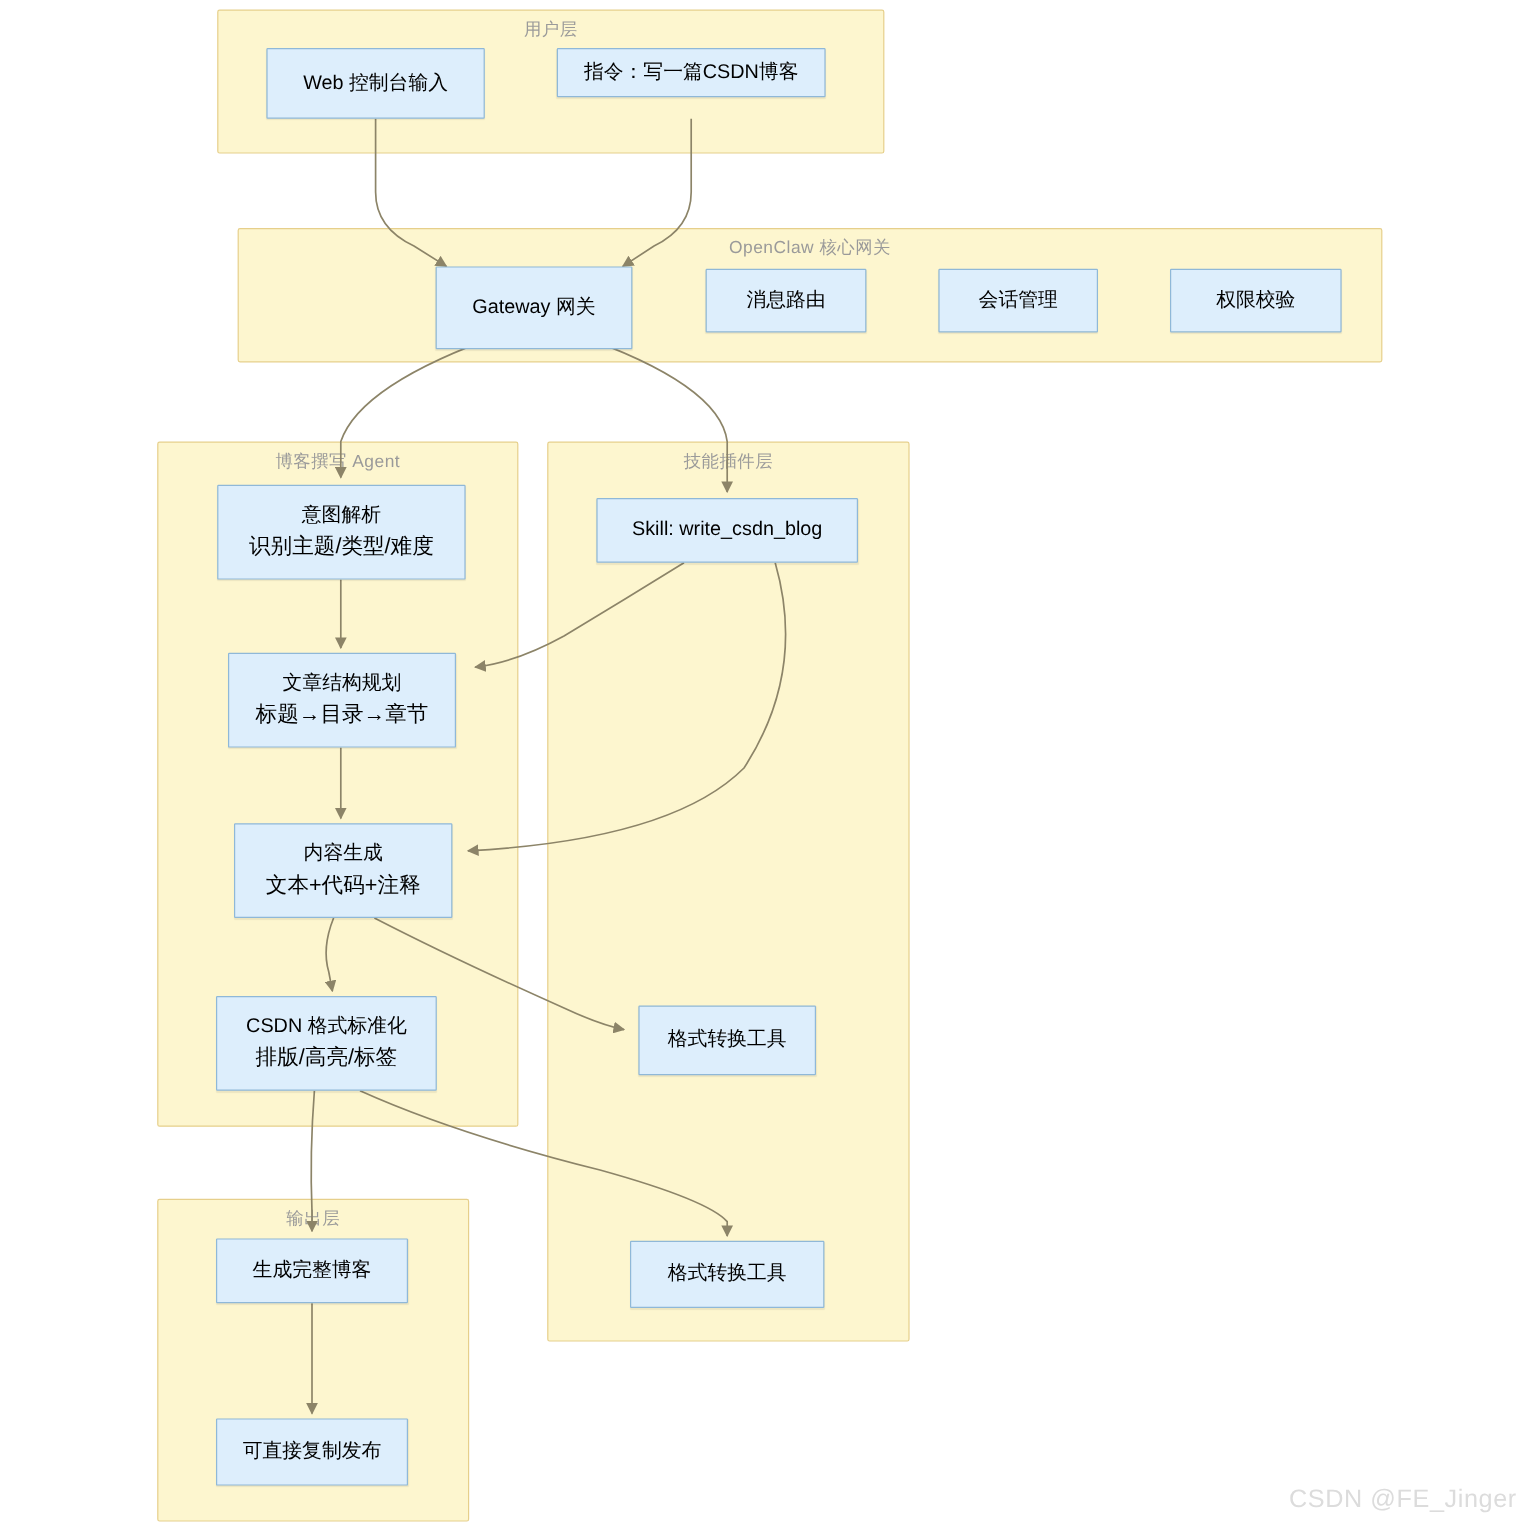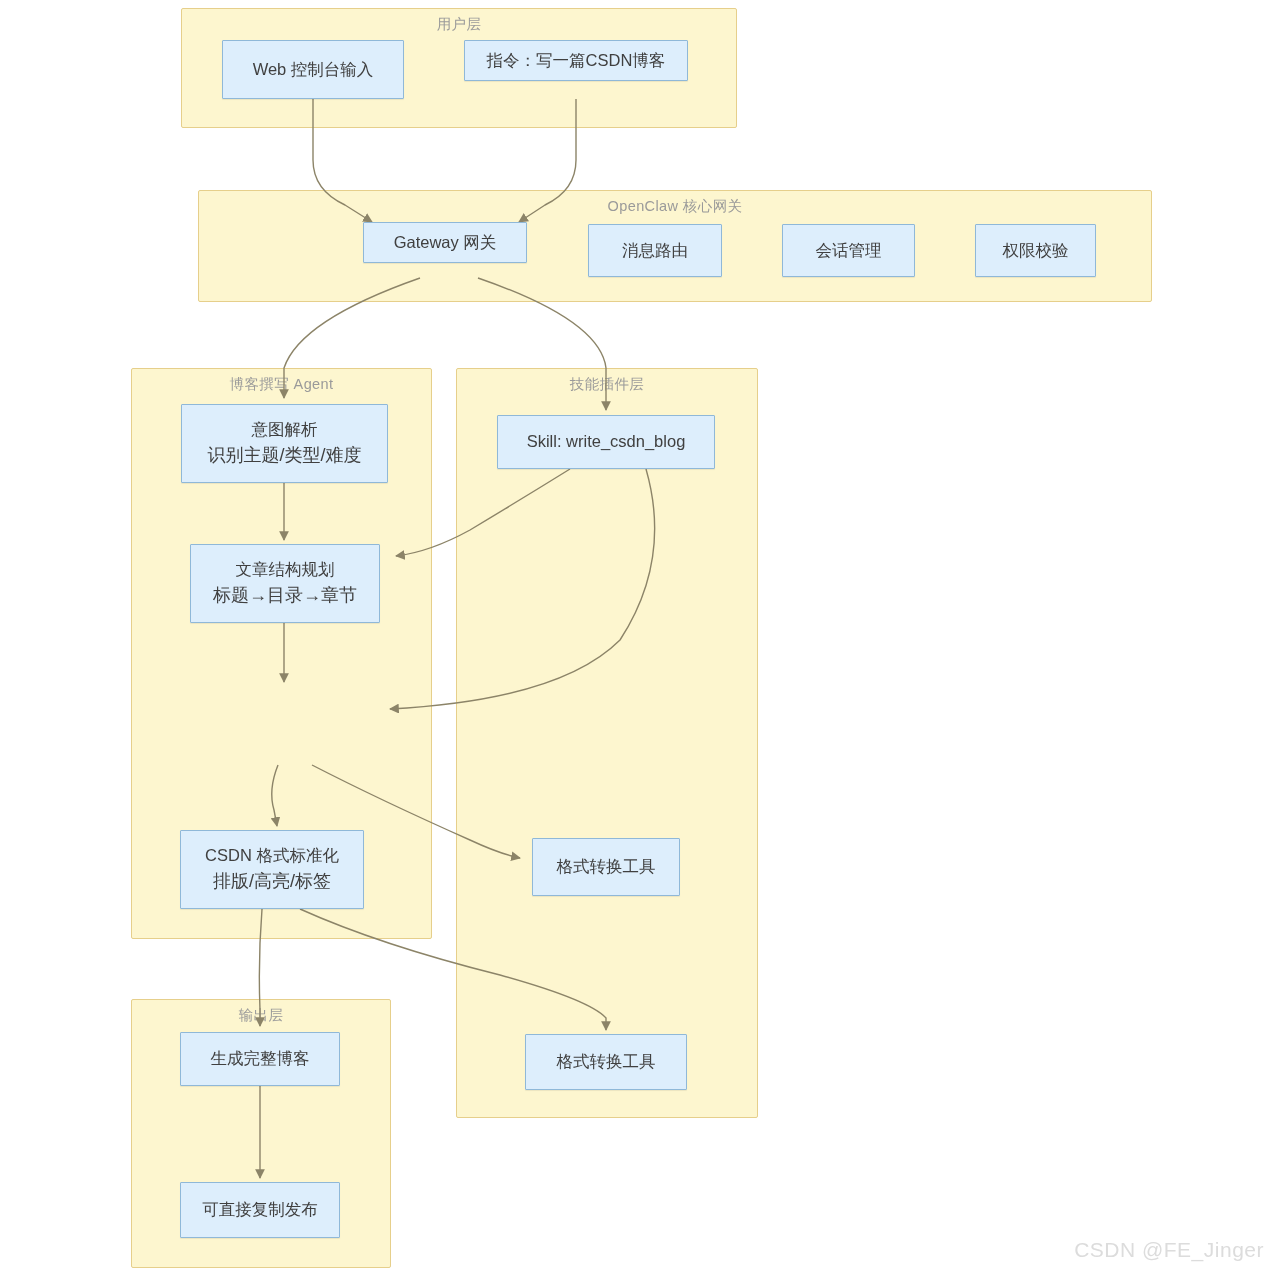--- a/index.html
+++ b/index.html
@@ -36,21 +36,21 @@
   .node {
     position: absolute;
     background: #ddeefc;
     border: 1.3px solid #8fb8d8;
     box-sizing: border-box;
     display: flex;
     flex-direction: column;
     align-items: center;
     justify-content: center;
     font-size: 16.5px;
-    color: #404040;
+    color: #000000;
     line-height: 1.55;
     text-align: right;
     border-radius: 1px;
     box-shadow: 0 1px 1px rgba(0,0,0,0.07);
   }
   .node .l2 { font-size: 18px; }
   svg.edges {
     position: absolute;
     left: 0;
     top: 0;
@@ -134,46 +134,50 @@
   </svg>
 
   <div class="node" style="left:222px; top:40px; width:182px; height:59px;">
     <span>Web 控制台输入</span>
   </div>
 
   <div class="node" style="left:464px; top:40px; width:224px; height:41px;">
     <span>指令：写一篇CSDN博客</span>
   </div>
 
-  <div class="node" style="left:363px; top:222px; width:164px; height:41px;">
+  <div class="node" style="left:363px; top:222px; width:164px; height:69px;">
     <span>Gateway 网关</span>
   </div>
 
   <div class="node" style="left:588px; top:224px; width:134px; height:53px;">
     <span>消息路由</span>
   </div>
 
   <div class="node" style="left:782px; top:224px; width:133px; height:53px;">
     <span>会话管理</span>
   </div>
 
-  <div class="node" style="left:975px; top:224px; width:121px; height:53px;">
+  <div class="node" style="left:975px; top:224px; width:143px; height:53px;">
     <span>权限校验</span>
   </div>
 
   <div class="node" style="left:181px; top:404px; width:207px; height:79px;">
     <span>意图解析</span>
     <span class="l2">识别主题/类型/难度</span>
   </div>
 
   <div class="node" style="left:190px; top:544px; width:190px; height:79px;">
     <span>文章结构规划</span>
     <span class="l2">标题→目录→章节</span>
   </div>
 
+  <div class="node" style="left:195px; top:686px; width:182px; height:79px;">
+    <span>内容生成</span>
+    <span class="l2">文本+代码+注释</span>
+  </div>
 
   <div class="node" style="left:180px; top:830px; width:184px; height:79px;">
     <span>CSDN 格式标准化</span>
     <span class="l2">排版/高亮/标签</span>
   </div>
 
   <div class="node" style="left:497px; top:415px; width:218px; height:54px;">
     <span>Skill: write_csdn_blog</span>
   </div>
 

